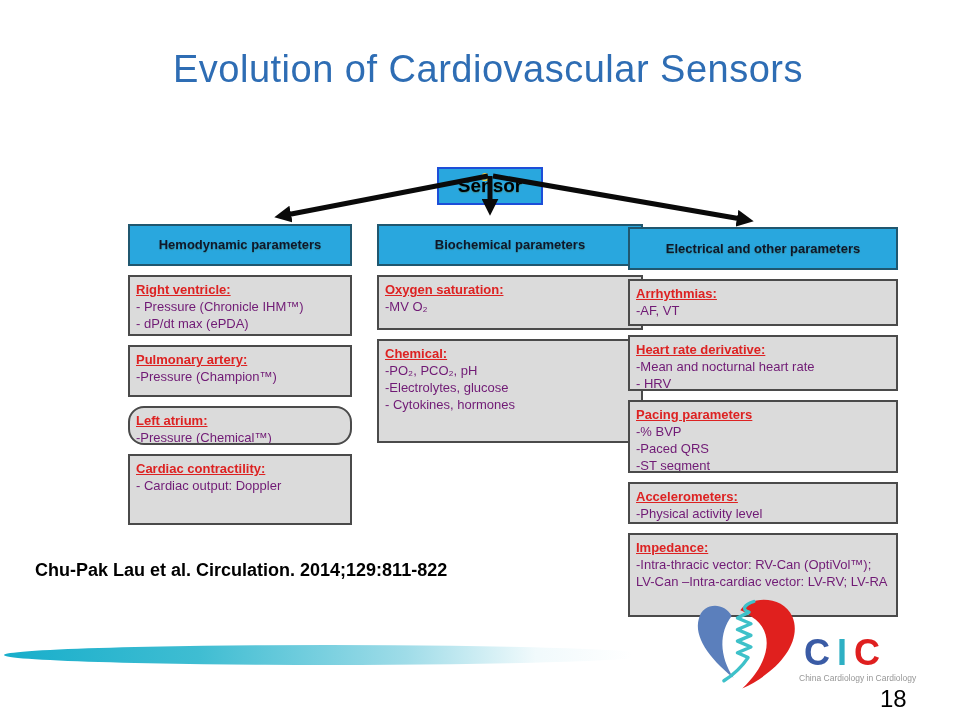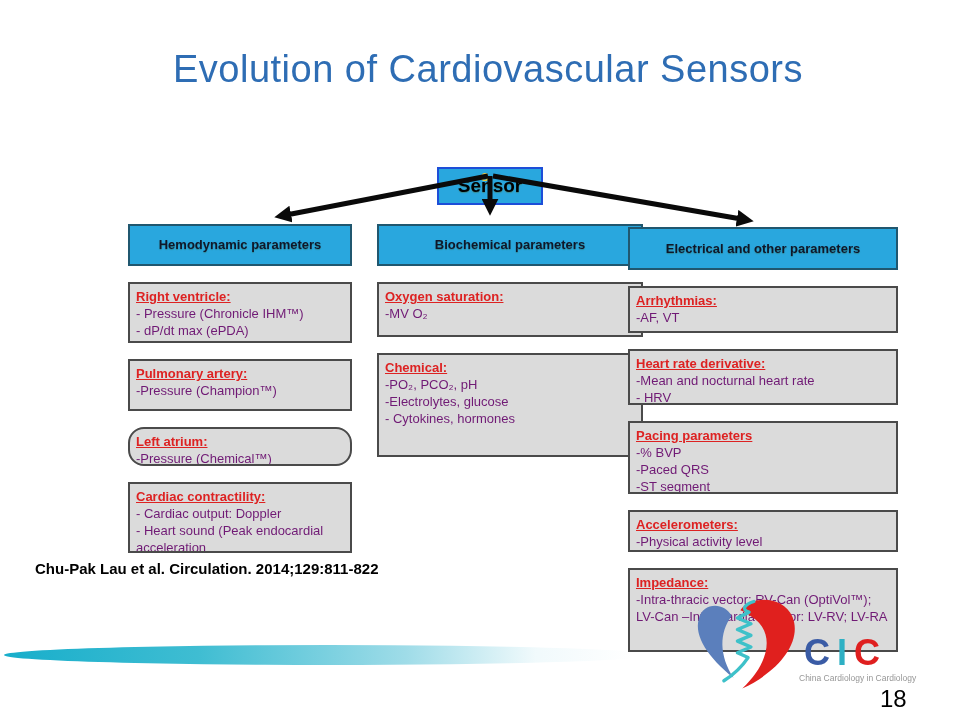--- a/index.html
+++ b/index.html
@@ -29,38 +29,38 @@
   .col-bio {left:377px;top:224px;width:266px;}
   .col-elec{left:628px;top:227px;width:270px;}
   .hdr{
     height:42px;background:#29A7DE;border:2px solid #20576F;
     display:flex;align-items:center;justify-content:center;text-align:center;
     font-size:13px;font-weight:700;color:#0f172a;line-height:1.2;
     text-shadow:0 1px 1px rgba(60,80,0,.3);
   }
   .col-elec .hdr{height:43px;padding:0 34px;}
   .sec{
-    background:#DBDBDB;border:2px solid #4A4A4A;margin-top:16px;
+    background:#DBDBDB;border:2px solid #4A4A4A;margin-top:9px;
     padding:4px 6px 3px 6px;overflow:hidden;
   }
   .sh{font-size:13px;font-weight:700;color:#DD2222;text-decoration:underline;line-height:17px;}
   .sl{font-size:13px;color:#701a75;line-height:17px;}
   .col-hemo .sec:nth-child(2){height:61px;}
   .col-hemo .sec:nth-child(3){height:52px;}
   .col-hemo .sec:nth-child(4){height:39px;border-radius:16px;}
   .col-hemo .sec:nth-child(5){height:71px;}
   .col-bio  .sec:nth-child(2){height:55px;}
   .col-bio  .sec:nth-child(3){height:104px;}
   .col-elec .sec:nth-child(2){height:47px;}
   .col-elec .sec:nth-child(3){height:56px;}
   .col-elec .sec:nth-child(4){height:73px;}
   .col-elec .sec:nth-child(5){height:42px;}
   .col-elec .sec:nth-child(6){height:84px;}
   .citation{
-    position:absolute;left:35px;top:560px;font-size:15px;font-weight:700;color:#000;
+    position:absolute;left:35px;top:560px;font-size:18px;font-weight:700;color:#000;
   }
   .swoosh{
     position:absolute;left:4px;top:645px;width:648px;height:20px;border-radius:50%;
     background:linear-gradient(90deg,#18AECB 0%,#3FBDD2 30%,#9FDCE8 62%,rgba(214,240,246,0.35) 82%,rgba(255,255,255,0) 97%);
   }
   .logo{position:absolute;left:692px;top:595px;width:230px;height:112px;}
   .cic{position:absolute;left:112px;top:40px;font-size:36px;font-weight:700;letter-spacing:7px;line-height:1;}
   .cic .c1{color:#3A5BA5;}
   .cic .i {color:#2EB0C4;}
   .cic .c2{color:#DF1F1F;}
@@ -99,21 +99,20 @@
     <div class="sh">Pulmonary artery:</div>
     <div class="sl">-Pressure (Champion™)</div>
   </div>
   <div class="sec">
     <div class="sh">Left atrium:</div>
     <div class="sl">-Pressure (Chemical™)</div>
   </div>
   <div class="sec">
     <div class="sh">Cardiac contractility:</div>
     <div class="sl">- Cardiac output: Doppler</div>
-    <div class="sl">- Heart sound (Peak endocardial acceleration</div>
   </div>
 </div>
 
 <div class="col col-bio">
   <div class="hdr">Biochemical parameters</div>
   <div class="sec">
     <div class="sh">Oxygen saturation:</div>
     <div class="sl">-MV O₂</div>
   </div>
   <div class="sec">

